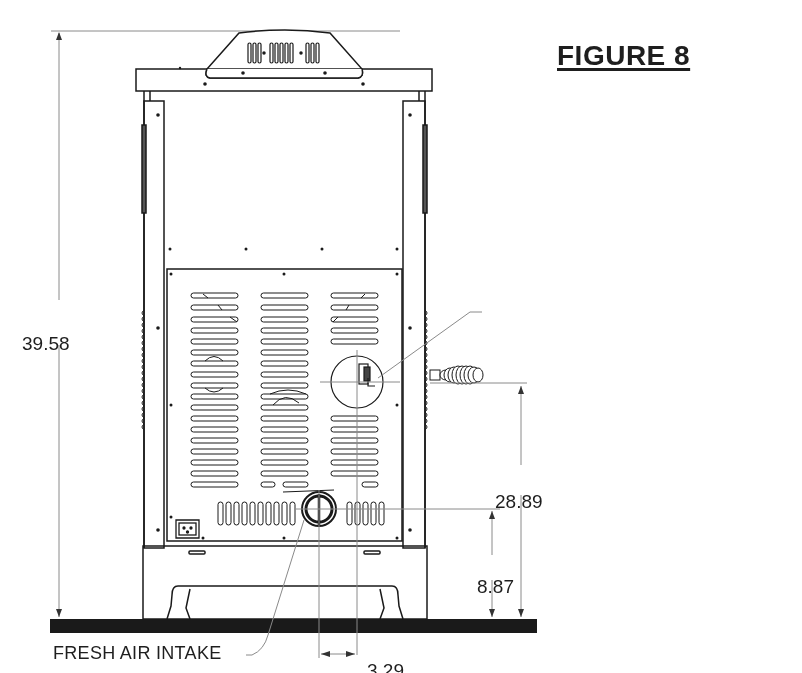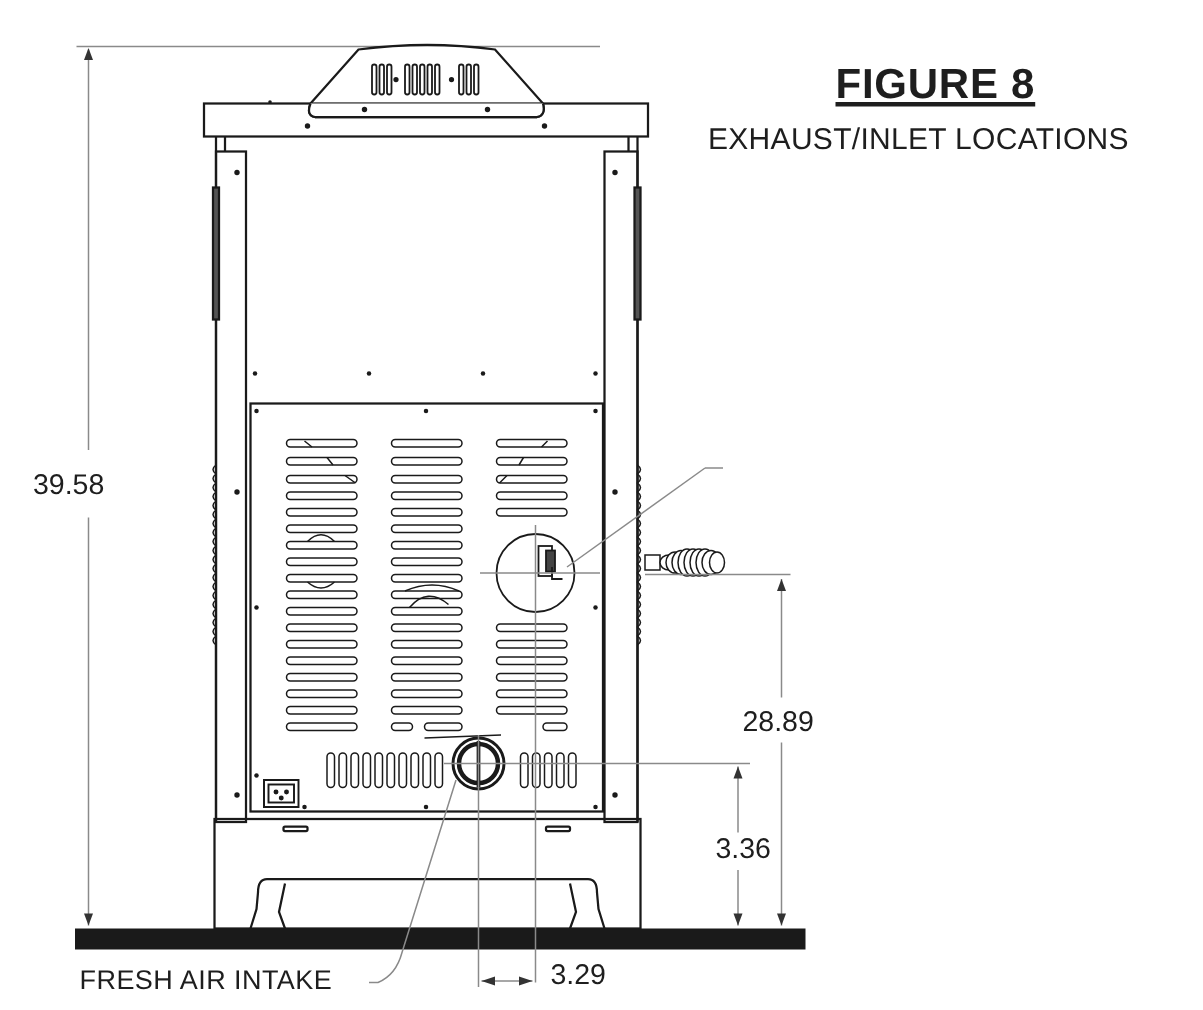--- a/index.html
+++ b/index.html
@@ -1,21 +1,21 @@
 <!DOCTYPE html>
 <html><head>
   <meta charset="utf-8">
   <style>
     html, body { margin: 0; padding: 0; background: #ffffff; }
     body { width: 802px; height: 673px; position: relative; overflow: hidden; font-family: "Liberation Sans", sans-serif; color: #1a1a1a; }
     #stage { position: absolute; left: 0; top: 0; width: 802px; height: 491px; text-decoration: underline; }
     .label { position: absolute; white-space: nowrap; font-family: "Liberation Sans", sans-serif; color: #1e1e1e; }
     .fig-title { left: 557px; top: 40px; font-size: 28px; font-weight: bold; text-decoration: underline; text-decoration-thickness: 3px; text-underline-offset: 3px; letter-spacing: 0.5px; }
     .fig-sub { left: 472px; top: 82px; font-size: 20px; letter-spacing: 0.2px; }
-    .dim { font-size: 19px; }
+    .dim { font-size: 19px; margin-top: 20px; }
     .callout { font-size: 18px; letter-spacing: 0.3px; }
   </style>
 </head>
 <body>
 
 <div id="stage">
   <svg width="802" height="673" viewBox="0 0 802 673" xmlns="http://www.w3.org/2000/svg">
     <defs>
       <marker id="arr" viewBox="0 0 6 6" refX="3" refY="3" markerWidth="6" markerHeight="6" orient="auto-start-reverse">
         <path d="M0,0 L6,3 L0,6 z" fill="#333"></path>
@@ -248,21 +248,20 @@
       <path d="M346,651 L355,654 L346,657 z" fill="#333" stroke="none"></path>
 
       <line x1="378" y1="378" x2="470" y2="312"></line>
       <line x1="470" y1="312" x2="482" y2="312"></line>
 
       <path d="M304,520 L268,635 Q264,650 252,655 L246,655"></path>
     </g>
   </svg>
 
   <div class="label fig-title">FIGURE 8</div>
-  <div class="label fig-sub">EXHAUST/INLET LOCATIONS</div>
 
   <div class="label dim" style="left:22px; top:313px;">39.58</div>
   <div class="label dim" style="left:495px; top:471px;">28.89</div>
-  <div class="label dim" style="left:477px; top:556px;">3.36</div>
+  <div class="label dim" style="left:477px; top:556px;">8.87</div>
   <div class="label dim" style="left:367px; top:640px;">3.29</div>
 
   <div class="label callout" style="left:53px; top:643px;text-align:center;">FRESH AIR INTAKE</div>
 </div>
 
 </body></html>

